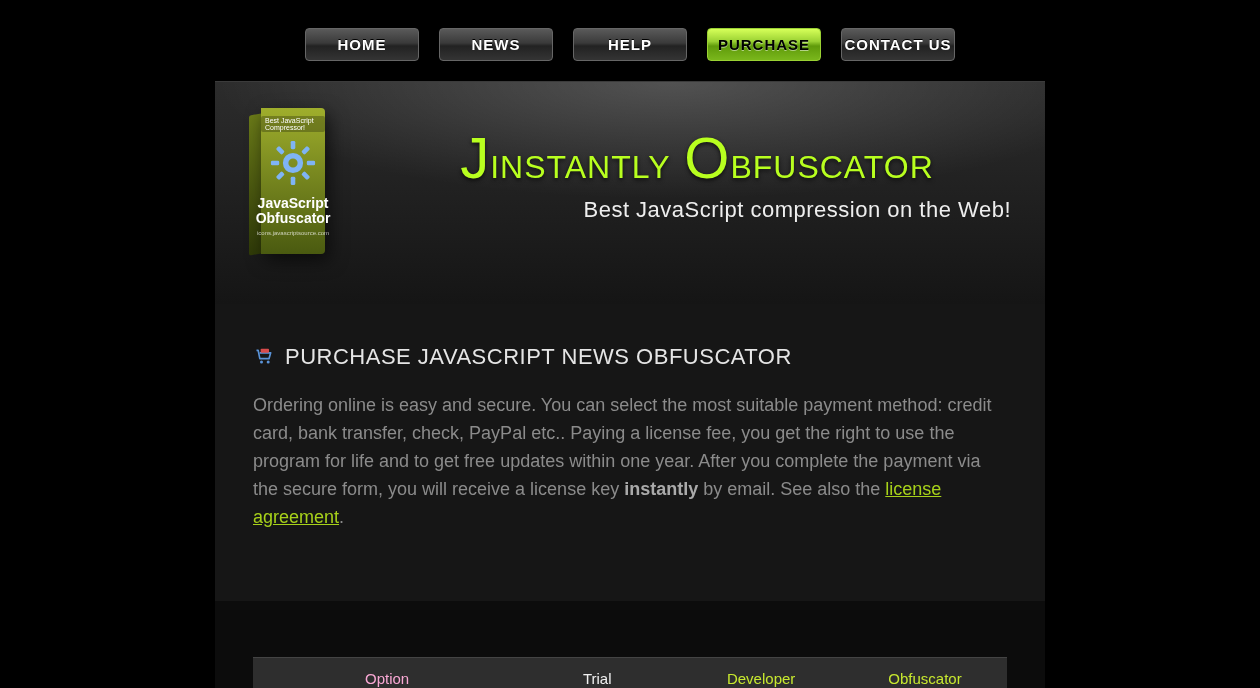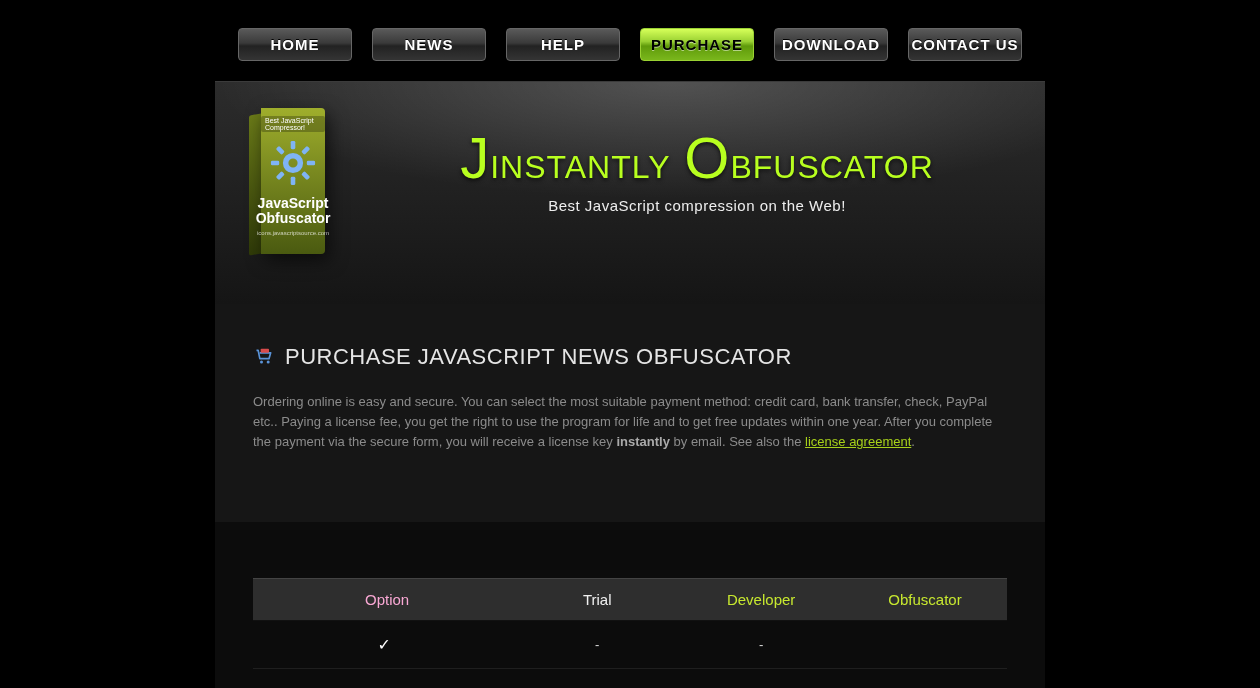--- a/index.html
+++ b/index.html
@@ -90,24 +90,25 @@
   .hero-title {
     font-size: 46px;
     font-weight: 400;
     color: #b8ff1f;
     letter-spacing: 1px;
     text-shadow: 0 2px 4px rgba(0,0,0,.7);
     font-variant: small-caps;
   }
   .hero-title .cap { font-size: 58px; }
   .tagline {
-    font-size: 15px;
+    font-size: 22px;
     color: #eee;
     margin-top: 6px;
     letter-spacing: .5px;
+    text-align: right;
   }
 
   
   .section {
     width: 830px;
     margin: 0 auto;
     background: #161616;
     padding: 40px 38px 70px;
   }
   .sec-head {
@@ -115,21 +116,21 @@
     font-size: 22px; font-weight: 400;
     color: #e5e5e5;
     letter-spacing: .5px;
     margin-bottom: 22px;
   }
   .cart-icon {
     width: 22px; height: 20px;
     display: inline-flex; align-items: center; justify-content: center;
   }
   .intro {
-    font-size: 13px;
+    font-size: 18px;
     line-height: 1.55;
     color: #8b8b8b;
     max-width: 750px;
   }
   .intro strong { color: #aaa; }
   .link { color: #a7d11a; text-decoration: underline; cursor: pointer; }
 
   
   .tbl-wrap {
     width: 830px;
@@ -167,21 +168,20 @@
 </head>
 <body>
 
 <div class="wrap">
 
   <div class="nav">
     <div class="nav-btn">HOME</div>
     <div class="nav-btn">NEWS</div>
     <div class="nav-btn">HELP</div>
     <div class="nav-btn active">PURCHASE</div>
-    <div class="nav-btn">DOWNLOAD</div>
     <div class="nav-btn">CONTACT US</div>
   </div>
 
   <div class="hero">
     <div class="box-art">
       <div class="box-side"></div>
       <div class="box-front">
         <span class="box-banner">Best JavaScript Compressor!</span>
         <span class="gear-icon">
           <svg viewBox="0 0 100 100">

